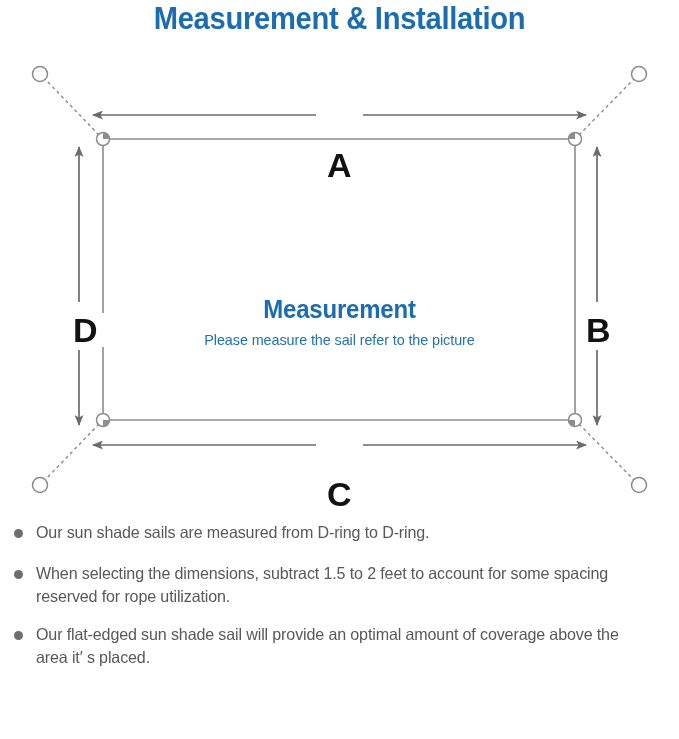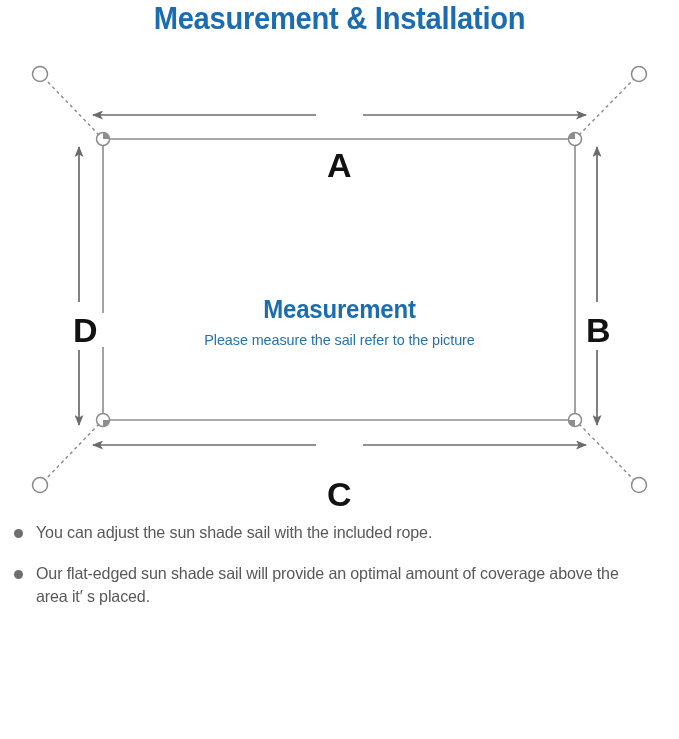--- a/index.html
+++ b/index.html
@@ -208,26 +208,30 @@
   <div class="dim-letter" id="letter-b">B</div>
   <div class="dim-letter" id="letter-c">C</div>
   <div class="dim-letter" id="letter-d">D</div>
 
   <div id="measurement-heading">Measurement</div>
   <div id="measurement-sub">Please measure the sail refer to the picture</div>
 </div>
 
 <div id="notes">
 
-
-
-
   <div class="note-item">
     <span class="note-bullet"></span>
-    <span class="note-text">You can adjust the sun shade sail with the included rope.</span>
+    <span class="note-text">Our sun shade sails are measured from D-ring to D-ring.</span>
   </div>
+
+
+  <div class="note-item">
+    <span class="note-bullet"></span>
+    <span class="note-text">When selecting the dimensions, subtract 1.5 to 2 feet to account for some spacing reserved for rope utilization.</span>
+  </div>
+
 
   <div class="note-item">
     <span class="note-bullet"></span>
     <span class="note-text">Our flat-edged sun shade sail will provide an optimal amount of coverage above the area it′ s placed.</span>
   </div>
 
 </div>
 
 </body></html>

